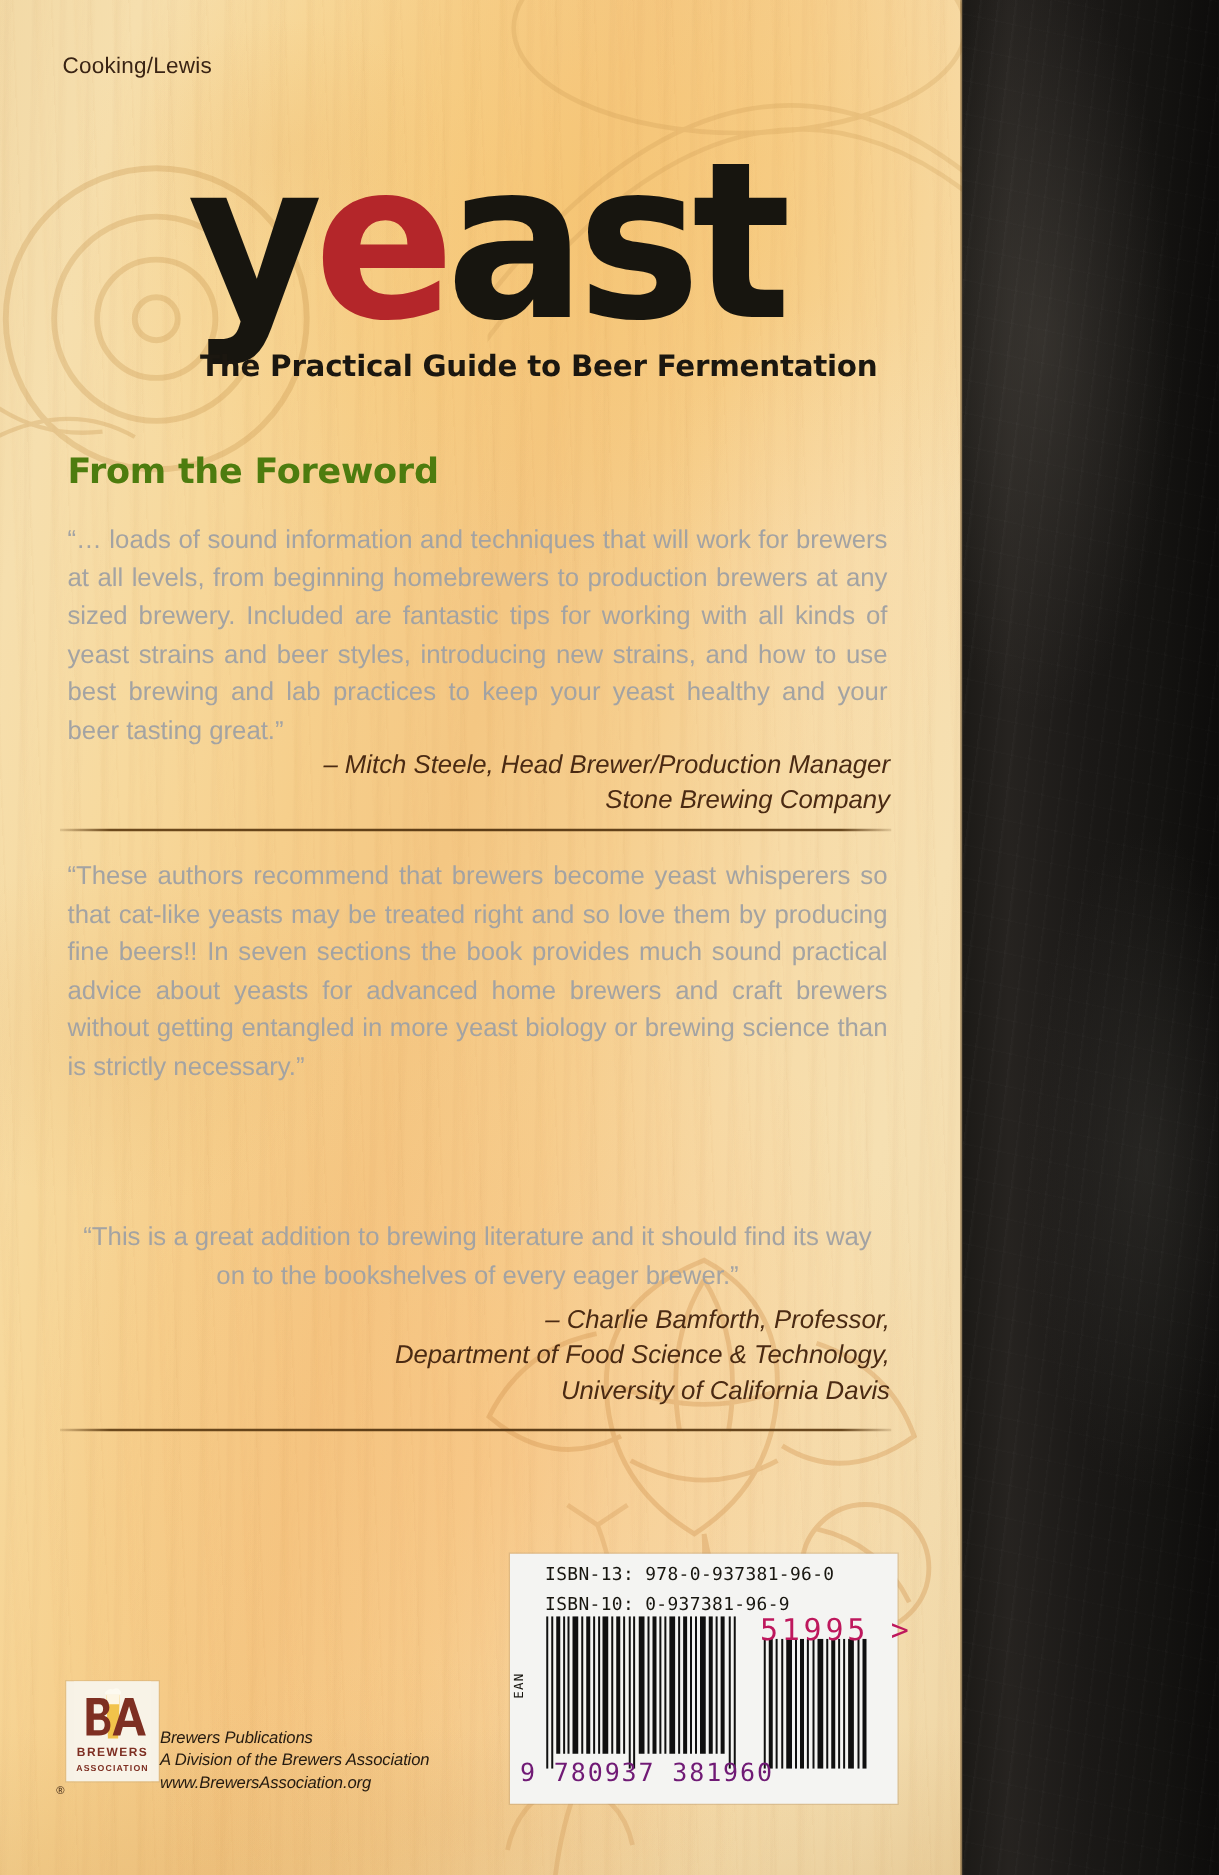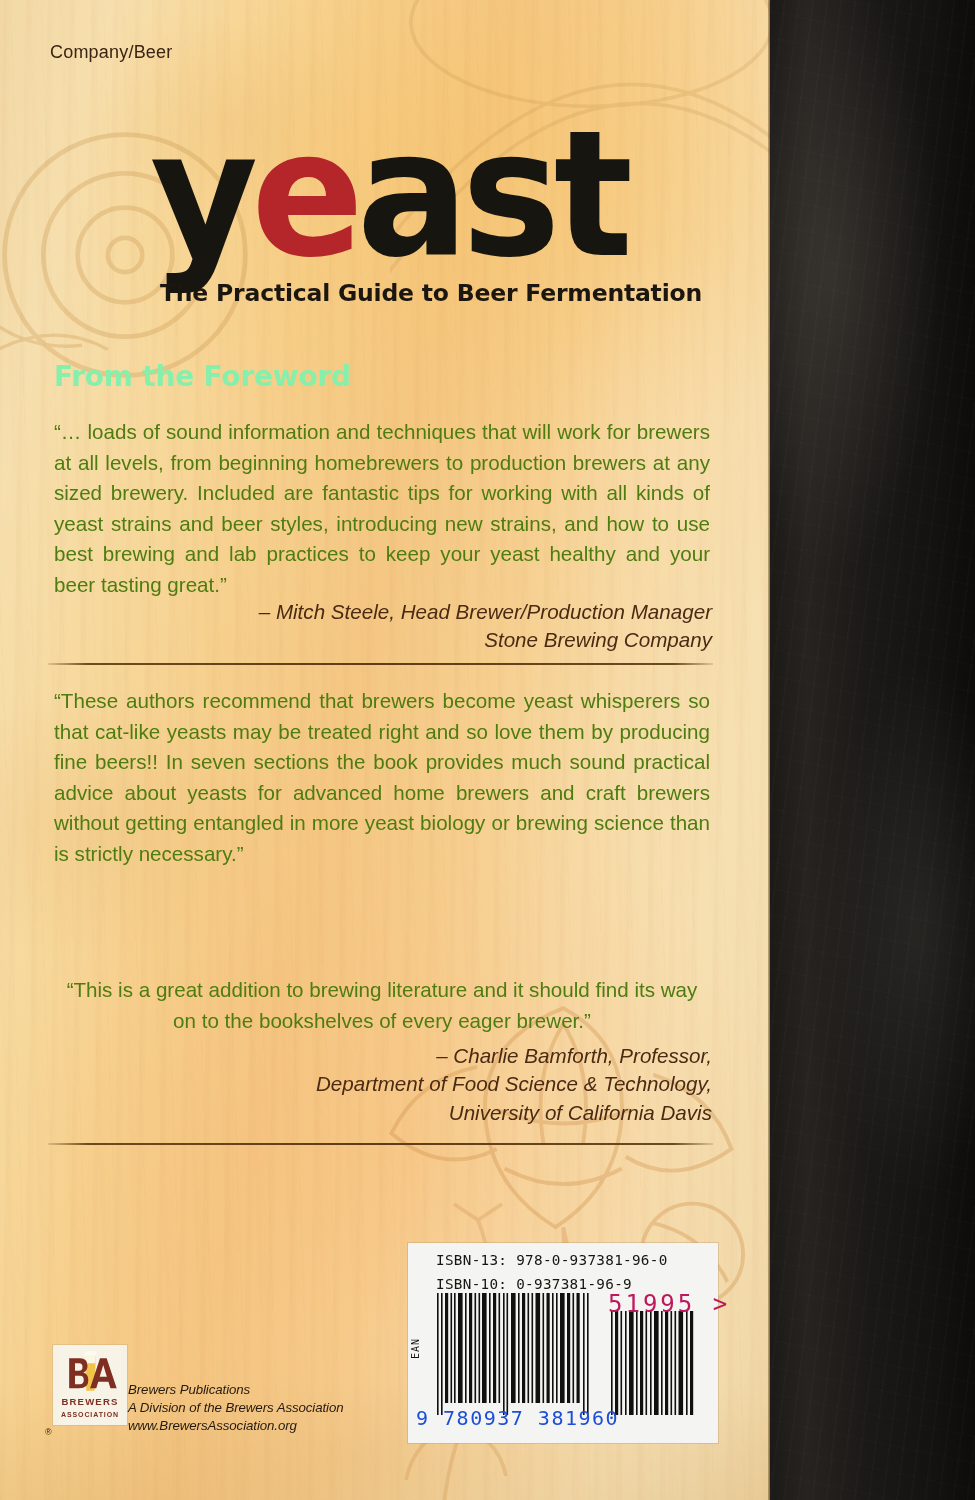--- a/index.html
+++ b/index.html
@@ -151,27 +151,27 @@
     color: #1b1710;
     white-space: nowrap;
   }
 
   .heading {
     position: absolute;
     left: 54px; top: 360px;
     font-family: "DejaVu Sans", sans-serif;
     font-weight: bold;
     font-size: 28px;
-    color: #86efac;
+    color: #4d7c0f;
     letter-spacing: -0.2px;
   }
 
   .quote {
     position: absolute;
-    color: #4d7c0f;
+    color: #a3a3a3;
     font-size: 20.6px;
     line-height: 1.485;
     text-align: justify;
     text-justify: inter-word;
   }
   .quote-1 { left: 54px; top: 417px; width: 656px; }
   .quote-2 { left: 54px; top: 686px; width: 656px; }
   .quote-3 { left: 54px; top: 975px; width: 656px; text-align: center; }
 
   .attrib {
@@ -238,21 +238,21 @@
     width: 86px; height: 104px;
   }
   .bars-main svg, .bars-addon svg { display:block; width:100%; height:100%; }
 
   .ean-digits {
     position: absolute;
     left: 8px; top: 163px;
     width: 190px;
     font-family: "DejaVu Sans Mono", monospace;
     font-size: 20px;
-    color: #1d4ed8;
+    color: #701a75;
     letter-spacing: 1.5px;
     white-space: nowrap;
   }
   .addon-digits {
     position: absolute;
     left: 200px; top: 47px;
     font-family: "DejaVu Sans Mono", monospace;
     font-size: 24px;
     color: #be185d;
     letter-spacing: 3px;
@@ -349,21 +349,21 @@
     </div>
 
     <div class="bottom-shade"></div>
   </div>
 
   <div class="spine-seam"></div>
   <div class="spine-edge"></div>
 
   <div class="content">
 
-    <div class="category">Company/Beer</div>
+    <div class="category">Cooking/Lewis</div>
 
     <div class="title-wrap">
       <h1 class="title">
         <span>y</span><span class="red">e</span><span>ast</span>
       </h1>
     </div>
 
     <div class="subtitle">The Practical Guide to Beer Fermentation</div>
 
     <div class="heading">From the Foreword</div>

